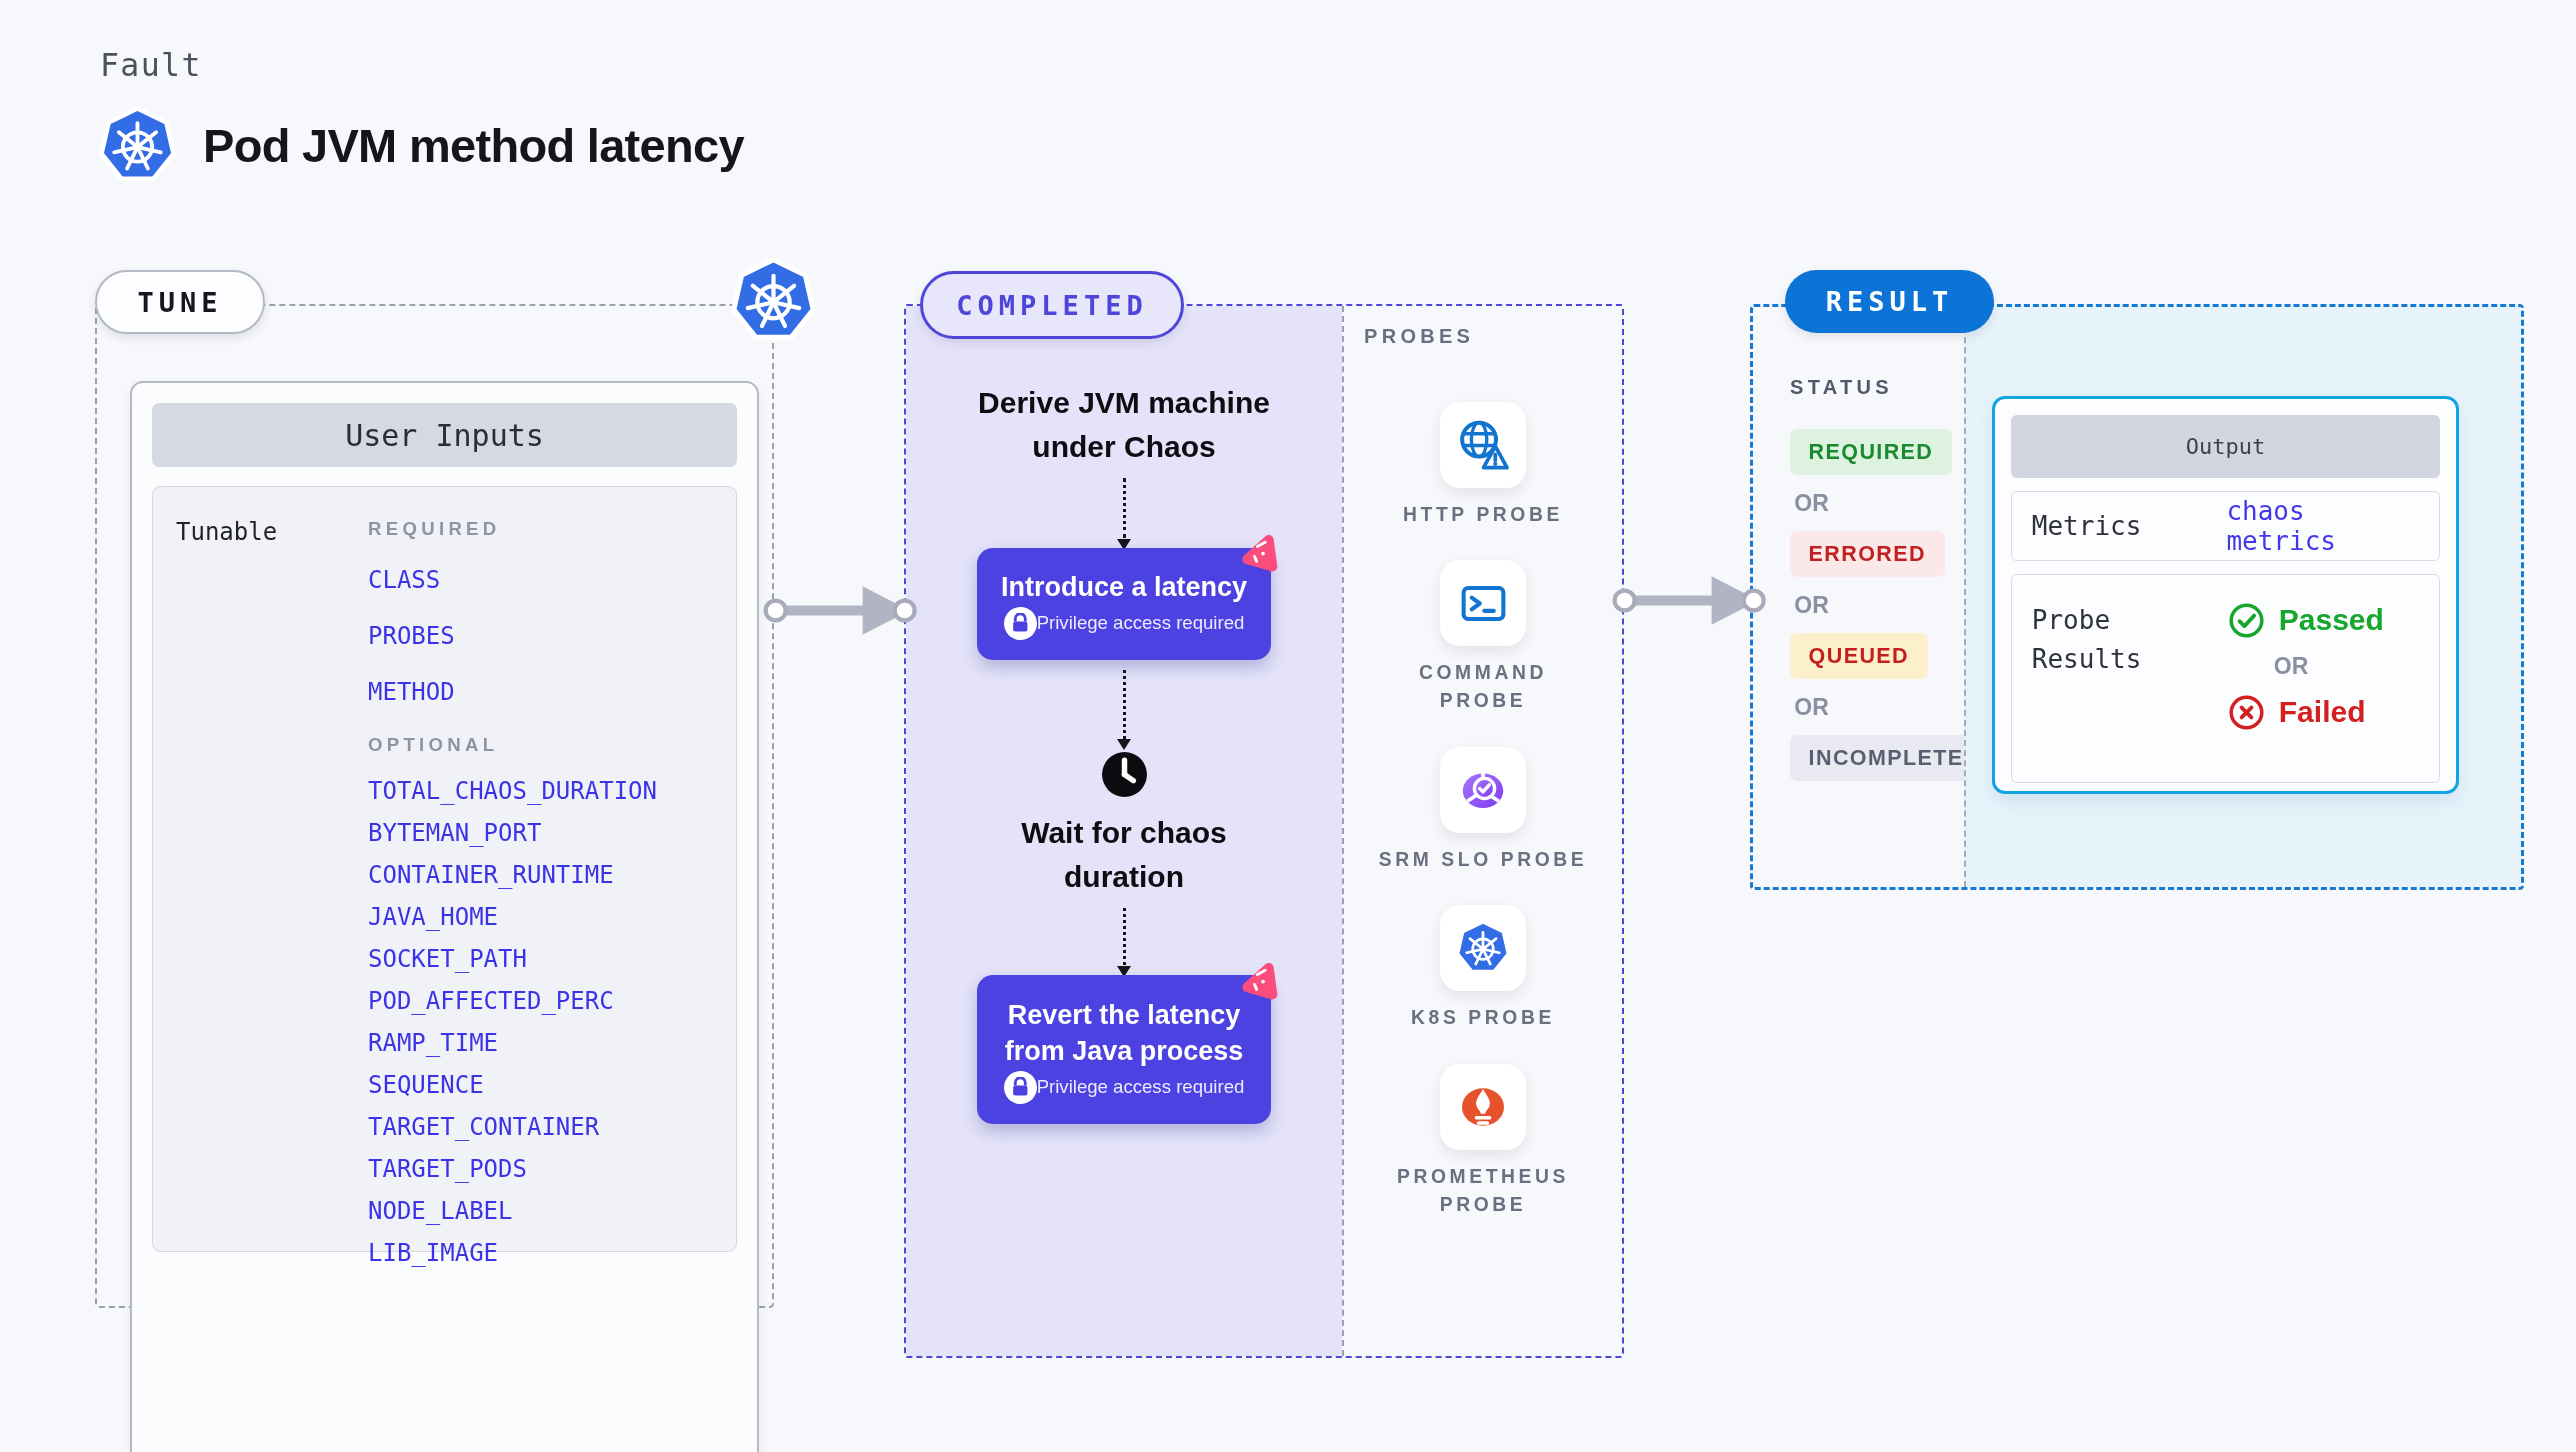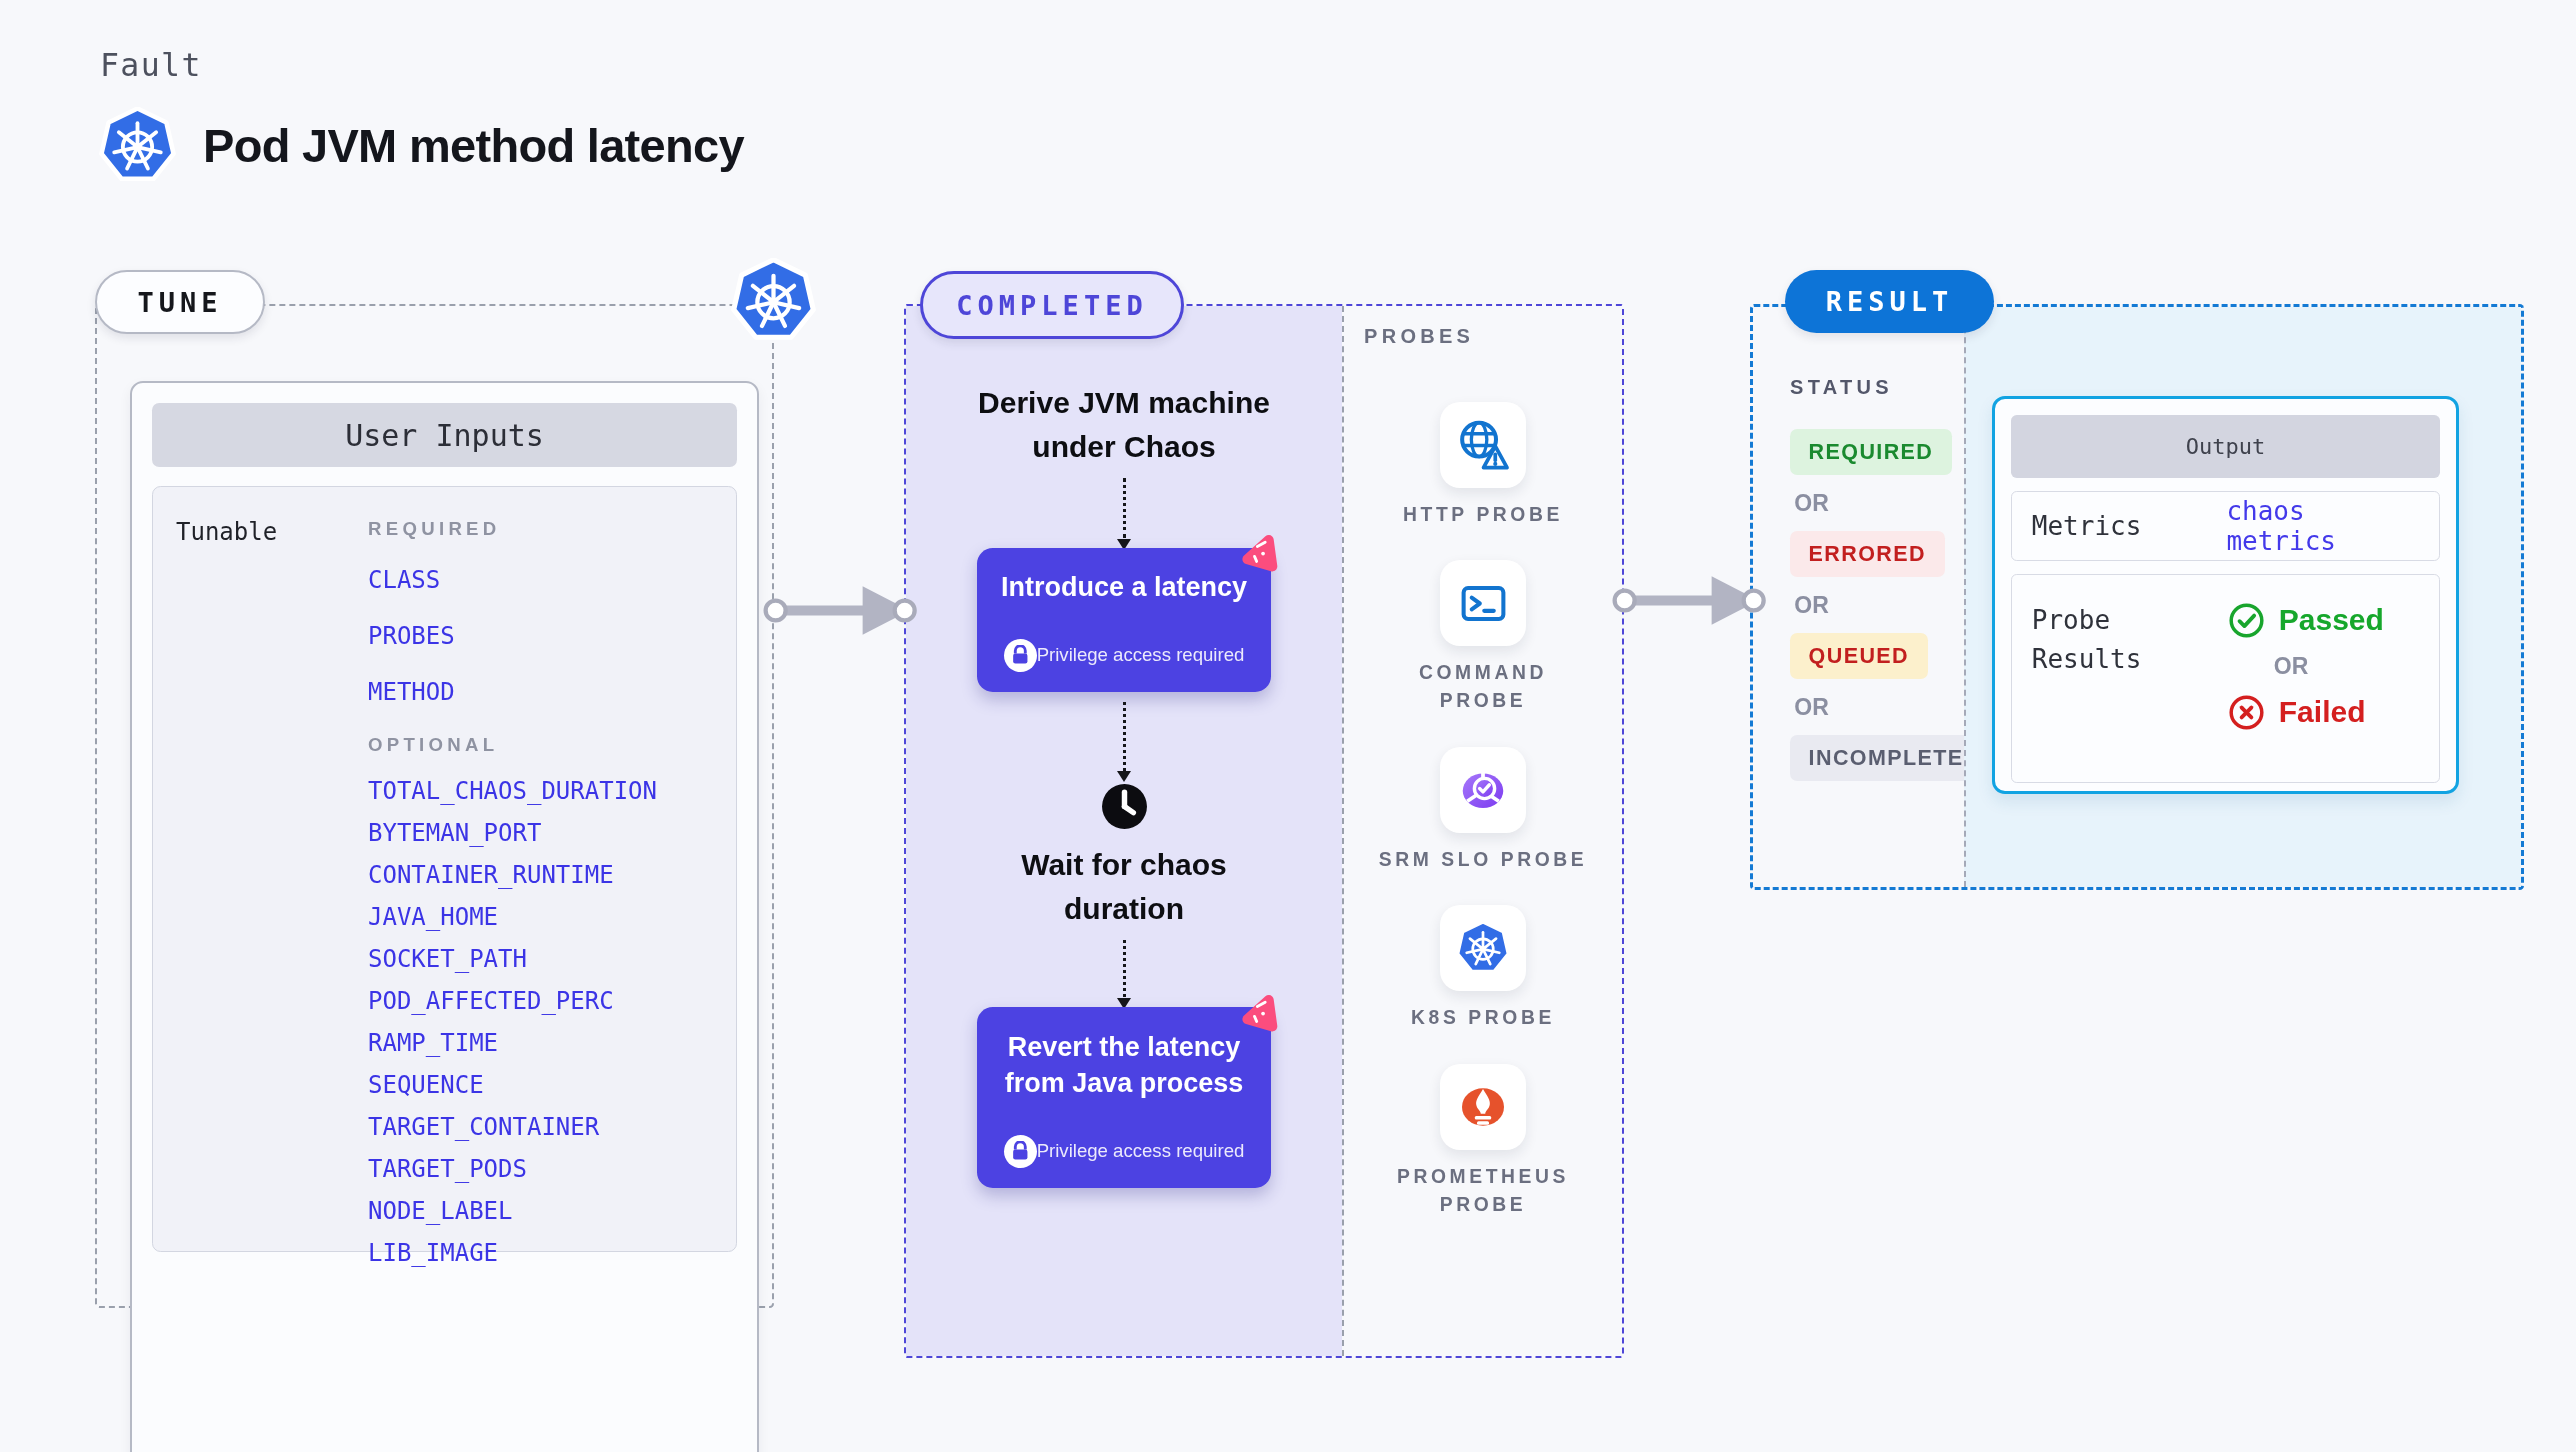--- a/index.html
+++ b/index.html
@@ -70,21 +70,21 @@
   .vconn::after{content:"";position:absolute;left:-8.6px;bottom:-11.5px;width:0;height:0;
     border-left:7.2px solid transparent;border-right:7.2px solid transparent;
     border-top:11.5px solid #15161a;}
   .conn-a{height:60px;}
   .conn-b{height:69px;}
   .conn-c{height:57px;}
   .action-btn{width:294px;background:#4c42e2;border-radius:15.8px;color:#fff;position:relative;
     padding:21.5px 13px 20px 13px;box-sizing:border-box;margin-top:5.7px;
     box-shadow:0 7.2px 15.8px rgba(40,35,130,.25);display:flex;flex-direction:column;align-items:center;}
   .action-title{font-size:27px;font-weight:bold;text-align:center;line-height:1.35;}
-  .action-note{margin-top:33px;display:flex;align-items:center;gap:0;}
+  .action-note{margin-top:1px;display:flex;align-items:center;gap:0;}
   .note-lock{width:33px;height:33px;border-radius:50%;background:#fff;display:flex;
     align-items:center;justify-content:center;flex:none;}
   .note-text{font-size:18.6px;color:#eceafc;}
   .pink-badge{position:absolute;right:-11.5px;top:-15.8px;width:47px;height:46px;}
   .clock-wrap{margin-top:7.2px;}
   .wait-title{margin-top:10px;width:236px;}
 
   .probe-items{margin-top:96px;display:flex;flex-direction:column;align-items:center;}
   .probe-item{display:flex;flex-direction:column;align-items:center;margin-bottom:31.5px;}
   .probe-card{width:86px;height:86px;background:#ffffff;border-radius:20px;

